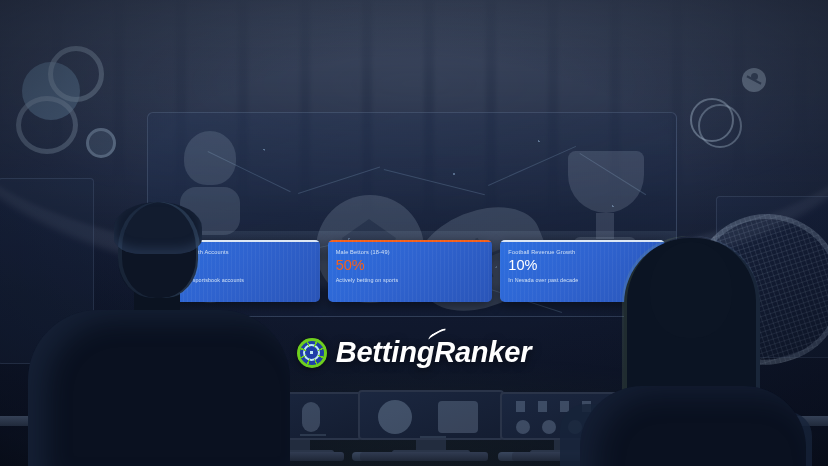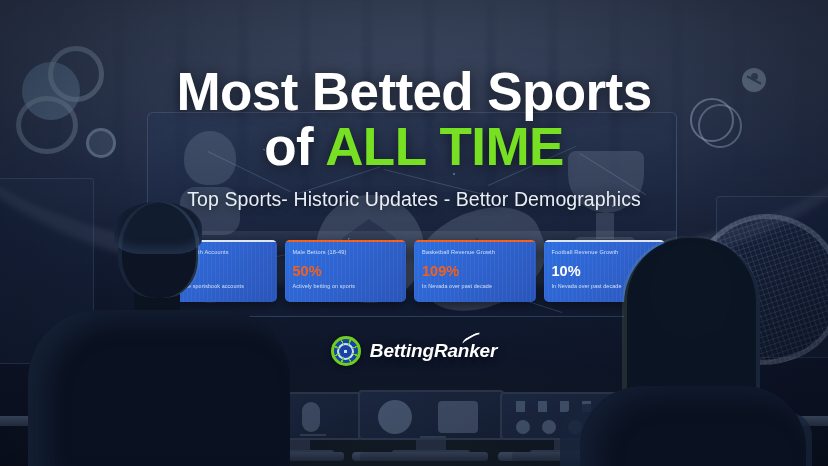--- a/index.html
+++ b/index.html
@@ -177,21 +177,21 @@
   .card .bar{
     position:absolute; left:0; top:0; width:100%; height:2px;
   }
   .bar-light{ background:#dde7f4; }
   .bar-orange{ background:#f4601c; }
   .card .lbl{
     font-size:5.6px; color:#cfe0f6; letter-spacing:.15px; margin-top:2px;
     position:relative; z-index:2;
   }
   .card .val{
-    font-size:14.5px; font-weight:700; line-height:1.25; margin-top:7px;
+    font-size:14.5px; font-weight:400; line-height:1.25; margin-top:1px;
     position:relative; z-index:2;
   }
   .val-white{ color:#ffffff; }
   .val-orange{ color:#f4601c; }
   .card .sub{
     font-size:5.4px; color:#cfe0f6; margin-top:3px; letter-spacing:.1px;
     position:relative; z-index:2;
   }
 
   
@@ -224,21 +224,21 @@
         #6fcf1e 108deg 116deg, rgba(111,207,30,0) 116deg 153deg,
         #6fcf1e 153deg 161deg, rgba(111,207,30,0) 161deg 198deg,
         #6fcf1e 198deg 206deg, rgba(111,207,30,0) 206deg 243deg,
         #6fcf1e 243deg 251deg, rgba(111,207,30,0) 251deg 288deg,
         #6fcf1e 288deg 296deg, rgba(111,207,30,0) 296deg 333deg,
         #6fcf1e 333deg 341deg, rgba(111,207,30,0) 341deg 360deg);
     mask-image:radial-gradient(circle, transparent 0 28%, #000 30% 100%);
     -webkit-mask-image:radial-gradient(circle, transparent 0 28%, #000 30% 100%);
   }
   .logo-text{
-    font-size:19px; font-weight:700; font-style:italic; color:#ffffff;
+    font-size:29px; font-weight:700; font-style:italic; color:#ffffff;
     letter-spacing:-.2px; position:relative;
     text-shadow:0 2px 8px rgba(0,0,0,.55);
   }
   .logo-text .swoosh{
     position:absolute; left:92px; top:-5px; width:22px; height:10px;
     border-top:2px solid #ffffff; border-right:2px solid transparent;
     transform:rotate(-28deg); border-radius:40%;
   }
 
   
@@ -372,52 +372,37 @@
     <div class="sil sil-pin-mid"></div>
     <div class="sil sil-pin-bot"></div>
     <div class="sil sil-soccer"></div>
     <div class="sil sil-football"></div>
     <div class="sil sil-trophy-cup"></div>
     <div class="sil sil-trophy-stem"></div>
     <div class="sil sil-trophy-base"></div>
     <div class="screen-sheen"></div>
   </div>
 
-  <div class="title-wrap">
-    <div class="title">
-      <div>Most Betted Sports</div>
-      <div>
-        <span>of </span><span class="accent">ALL TIME</span>
-      </div>
-    </div>
-    <div class="subtitle">Top Sports- Historic Updates - Bettor Demographics</div>
-  </div>
 
   <div class="cards">
 
     <div class="card">
       <div class="bar bar-light"></div>
       <div class="lbl">Americans with Accounts</div>
       <div class="val val-white">22%</div>
       <div class="sub">Hold online sportsbook accounts</div>
     </div>
 
     <div class="card">
       <div class="bar bar-orange"></div>
       <div class="lbl">Male Bettors (18-49)</div>
       <div class="val val-orange">50%</div>
       <div class="sub">Actively betting on sports</div>
     </div>
 
-    <div class="card">
-      <div class="bar bar-orange"></div>
-      <div class="lbl">Basketball Revenue Growth</div>
-      <div class="val val-orange">109%</div>
-      <div class="sub">In Nevada over past decade</div>
-    </div>
 
     <div class="card">
       <div class="bar bar-light"></div>
       <div class="lbl">Football Revenue Growth</div>
       <div class="val val-white">10%</div>
       <div class="sub">In Nevada over past decade</div>
     </div>
 
   </div>
 

